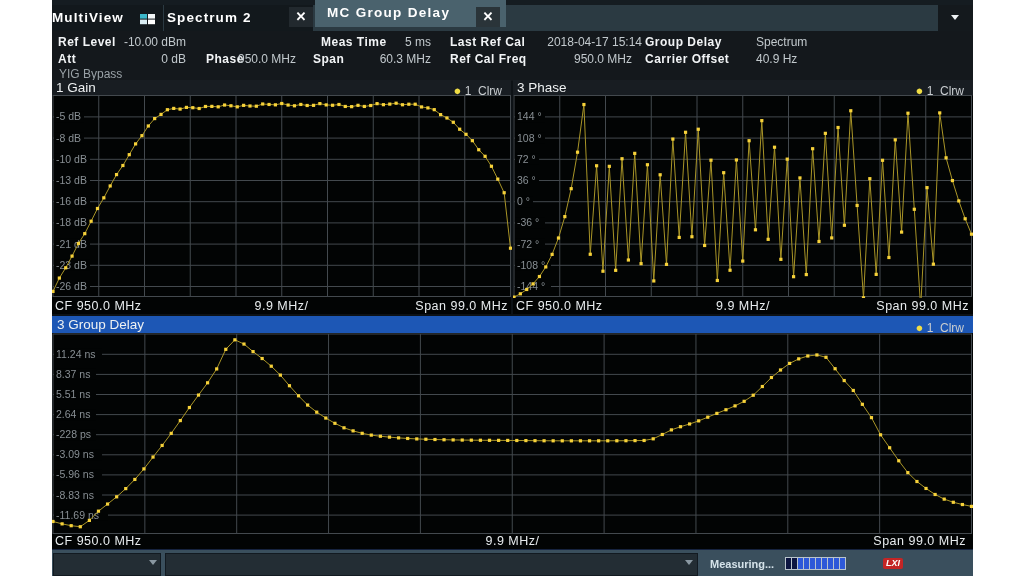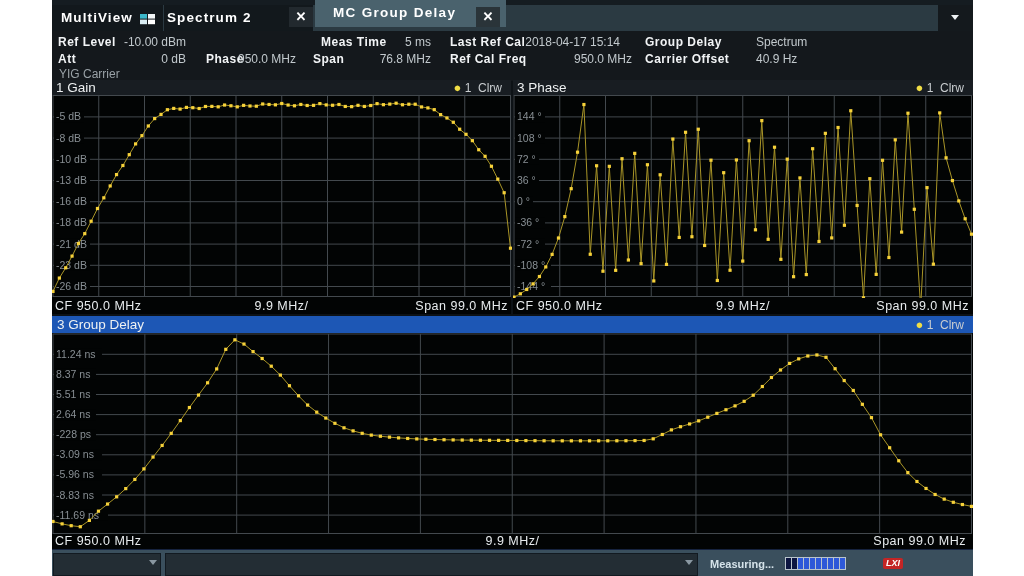--- a/index.html
+++ b/index.html
@@ -4,65 +4,65 @@
 body { width:1024px; height:576px; background:#ffffff; font-family:"Liberation Sans", sans-serif; position:relative; overflow:hidden; }
 .abs { position:absolute; }
 #screen { position:absolute; left:52px; top:0; width:921px; height:576px; background:#0d1216; }
 .tab { position:absolute; top:5px; height:26px; background:#12181c; color:#fff; font-weight:bold; font-size:13.5px; letter-spacing:1.1px; line-height:26px; }
 .xbox { position:absolute; top:7px; width:24px; height:20px; background:#20282d; color:#fff; text-align:center; line-height:20px; font-size:13px; font-weight:bold; }
 .lbl { color:#f2f4f6; font-weight:bold; letter-spacing:0.5px; }
 .val { color:#c2c9cd; }
 .irow { position:absolute; font-size:12px; height:14px; line-height:14px; }
 .axis { position:absolute; height:16px; font-size:12.5px; letter-spacing:0.5px; color:#e8ecee; line-height:15px; }
 .ptitle { position:absolute; height:15px; font-size:13.5px; color:#eef1f2; line-height:15px; white-space:nowrap; }
-.legend { position:absolute; font-size:12px; color:#c9cdd0; line-height:15px; }
+.legend { position:absolute; font-size:12px; color:#c9cdd0; line-height:21px; }
 .ldot { color:#f0dd45; font-size:13px; }
 </style></head><body>
 <div id="screen"></div>
 
 <div class="abs" style="left:52px;top:0;width:921px;height:5px;background:#151c21"></div>
 
 <div class="abs" style="left:52px;top:5px;width:921px;height:26px;background:#2b3a42"></div>
-<div class="tab" style="left:52px;width:111px;padding-left:9px">MultiView</div>
+<div class="tab" style="left:52px;width:111px;">MultiView</div>
 
 <div class="abs" style="left:140px;top:11px;width:15px;height:11px">
 <svg width="15" height="11">
 <rect x="0" y="0" width="7" height="4.6" fill="#3cb7c9"></rect>
       <rect x="8" y="0" width="7" height="4.6" fill="#f3f7f8"></rect>
 <rect x="0" y="5.6" width="7" height="4.6" fill="#d9edf3"></rect>
       <rect x="8" y="5.6" width="7" height="4.6" fill="#ffffff"></rect>
 </svg></div>
 <div class="tab" style="left:164px;width:149px;padding-left:3px">Spectrum 2</div>
 <div class="xbox" style="left:289px;background:#22292e">✕</div>
-<div class="tab" style="left:315px;width:191px;padding-left:18px;background:#4a626d;top:0;height:27px;letter-spacing:1.3px">MC Group Delay</div>
+<div class="tab" style="left:315px;width:191px;padding-left:12px;background:#4a626d;top:0;height:27px;letter-spacing:1.3px">MC Group Delay</div>
 <div class="xbox" style="left:476px;background:#2a3439">✕</div>
 <div class="abs" style="left:938px;top:5px;width:35px;height:26px;background:#14191d"></div>
 <div class="abs" style="left:951px;top:15px;width:0;height:0;border-left:4px solid transparent;border-right:4px solid transparent;border-top:5px solid #eef2f4"></div>
 
 <div class="abs" style="left:52px;top:31px;width:921px;height:50px;background:#14181c"></div>
 <div class="irow lbl" style="left:58px;top:35px">Ref&nbsp;Level</div>
 <div class="irow val" style="left:96px;top:35px;width:90px;text-align:right">-10.00 dBm</div>
 <div class="irow lbl" style="left:321px;top:35px">Meas&nbsp;Time</div>
 <div class="irow val" style="left:341px;top:35px;width:90px;text-align:right">5 ms</div>
 <div class="irow lbl" style="left:450px;top:35px">Last&nbsp;Ref&nbsp;Cal</div>
-<div class="irow val" style="left:420px;top:35px;width:200px;text-align:right;white-space:nowrap">2018-04-17 15:14</div>
+<div class="irow val" style="left:442px;top:35px;width:200px;text-align:right;white-space:nowrap">2018-04-17 15:14</div>
 <div class="irow lbl" style="left:645px;top:35px">Group&nbsp;Delay</div>
 <div class="irow val" style="left:756px;top:35px">Spectrum</div>
 
 <div class="irow lbl" style="left:58px;top:52px">Att</div>
 <div class="irow val" style="left:96px;top:52px;width:90px;text-align:right">0 dB</div>
 <div class="irow lbl" style="left:206px;top:52px">Phase</div>
 <div class="irow val" style="left:236px;top:52px;width:60px;text-align:right">950.0 MHz</div>
 <div class="irow lbl" style="left:313px;top:52px">Span</div>
-<div class="irow val" style="left:341px;top:52px;width:90px;text-align:right">76.8 MHz</div>
+<div class="irow val" style="left:341px;top:52px;width:90px;text-align:right">60.3 MHz</div>
 <div class="irow lbl" style="left:450px;top:52px">Ref&nbsp;Cal&nbsp;Freq</div>
 <div class="irow val" style="left:542px;top:52px;width:90px;text-align:right">950.0 MHz</div>
 <div class="irow lbl" style="left:645px;top:52px">Carrier&nbsp;Offset</div>
 <div class="irow val" style="left:756px;top:52px">40.9 Hz</div>
-<div class="irow" style="left:59px;top:67px;font-size:12px;color:#99a1a6">YIG Carrier</div>
+<div class="irow" style="left:59px;top:67px;font-size:12px;color:#99a1a6">YIG Bypass</div>
 
 <div class="abs" style="left:52px;top:80px;width:459px;height:15px;background:#181d22"></div>
 <div class="ptitle" style="left:56px;top:80px">1 Gain</div>
 <div class="legend" style="left:52px;top:80px;width:450px;text-align:right"><span class="ldot">●</span>&nbsp;1&nbsp; Clrw</div>
 <div class="abs" style="left:52px;top:96px;width:459px;height:202px;background:#020404"></div>
 
 <div class="abs" style="left:513px;top:80px;width:460px;height:15px;background:#181d22"></div>
 <div class="ptitle" style="left:517px;top:80px">3 Phase</div>
 <div class="legend" style="left:513px;top:80px;width:451px;text-align:right"><span class="ldot">●</span>&nbsp;1&nbsp; Clrw</div>
 <div class="abs" style="left:513px;top:96px;width:460px;height:202px;background:#020404"></div>

